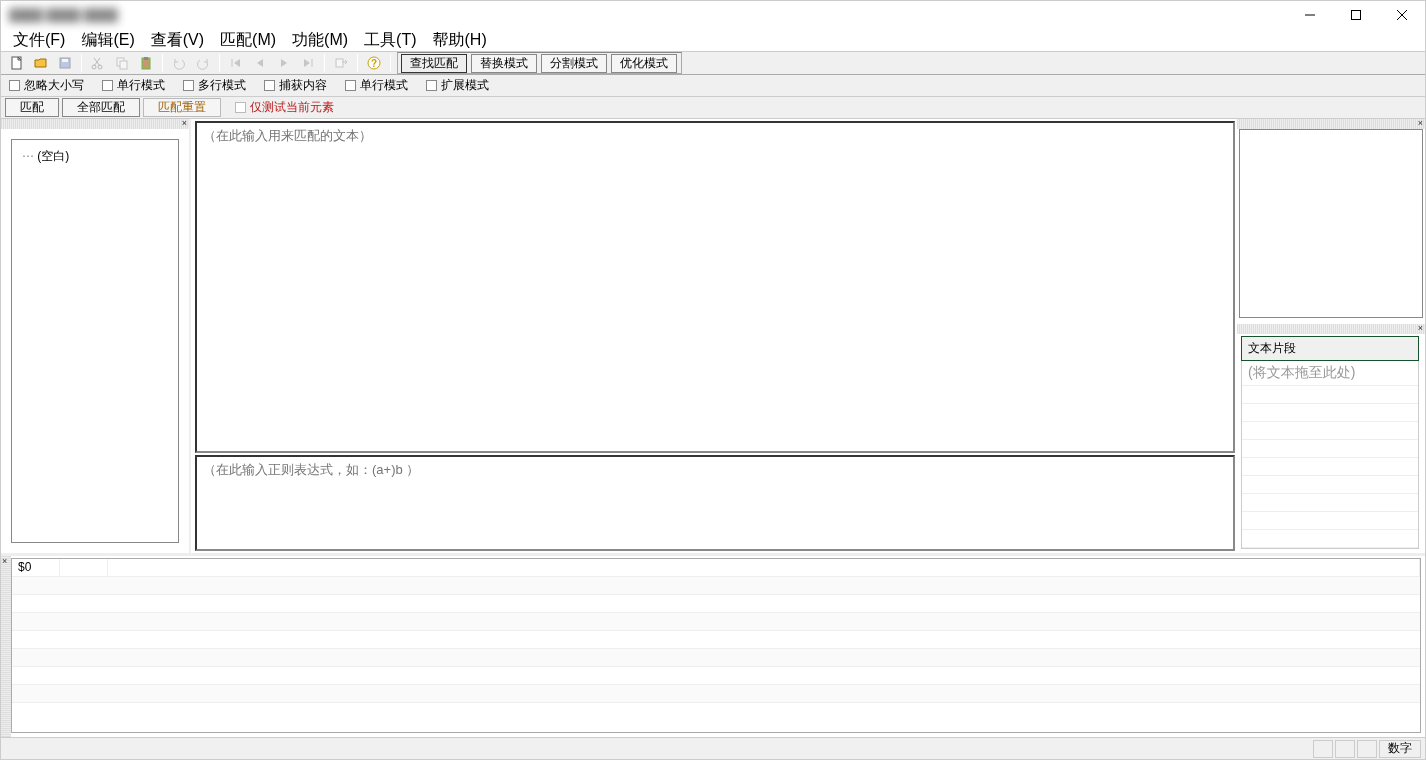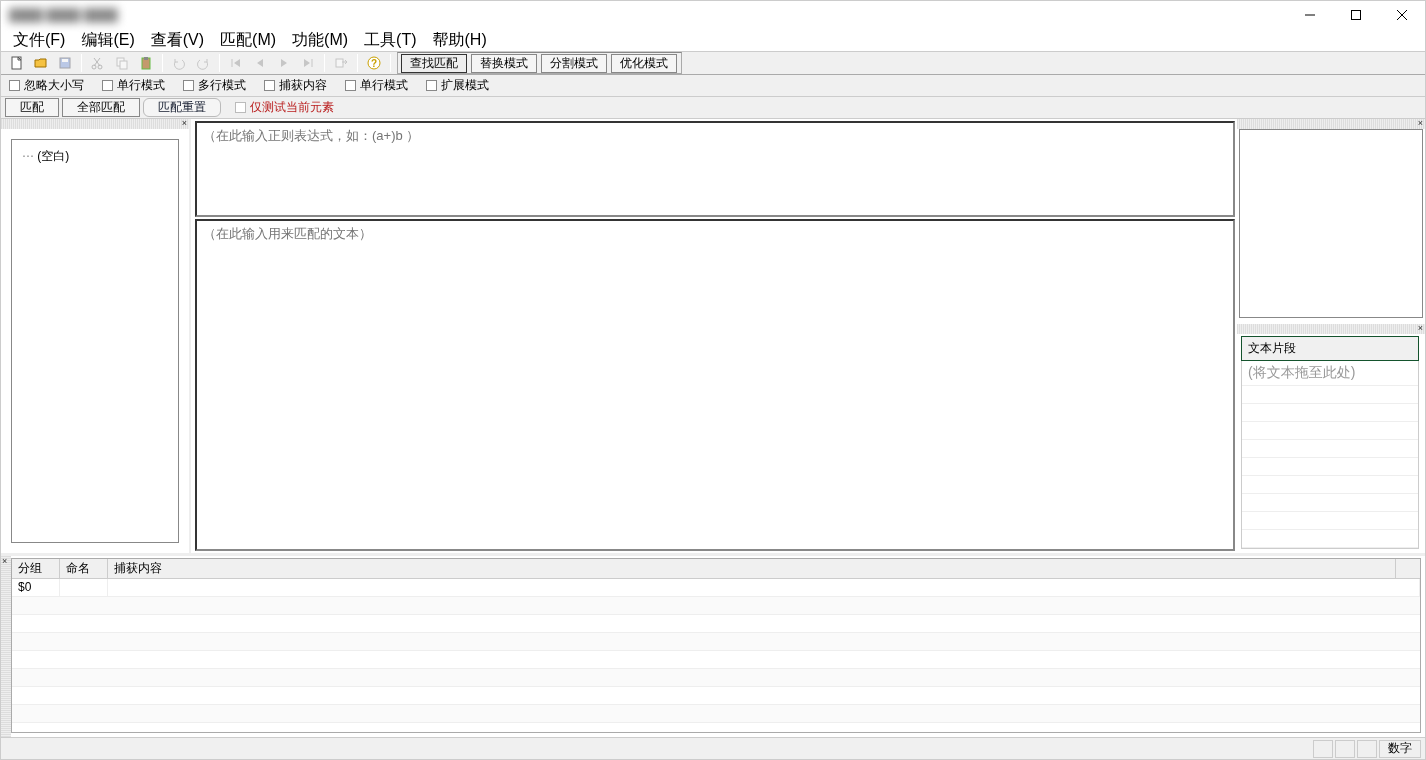--- a/index.html
+++ b/index.html
@@ -130,23 +130,22 @@
 }
 .action-btn {
   background: #f5f5f5;
   border: 1px solid #888;
   padding: 1px 14px;
   font-size: 12px;
   height: 19px;
   line-height: 15px;
 }
 .action-btn.disabled {
-  color: #0f172a;
+  color: #a16207;
   border-color: #bbb;
-  border-radius: 6px;
 }
 .main-area {
   flex: 1;
   display: flex;
   flex-direction: column;
   min-height: 0;
 }
 .upper-split {
   flex: 1;
   display: flex;
@@ -500,22 +499,22 @@
           <span class="panel-close">×</span>
         </div>
         <div class="tree-area">
           <div class="tree-item">
             <span style="color:#888">⋯</span> <span>(空白)</span>
           </div>
         </div>
       </div>
 
       <div class="center-panel">
+        <textarea class="input-area text-input" placeholder="（在此输入用来匹配的文本）" style=""></textarea>
         <textarea class="input-area regex-input" placeholder="（在此输入正则表达式，如：(a+)b ）" style=""></textarea>
-        <textarea class="input-area text-input" placeholder="（在此输入用来匹配的文本）" style=""></textarea>
       </div>
 
       <div class="right-panel">
         <div class="right-upper">
           <div class="panel-header">
             <span class="panel-close">×</span>
           </div>
           <div class="content-box"></div>
         </div>
         <div class="right-lower">
@@ -537,26 +536,20 @@
           </div>
         </div>
       </div>
     </div>
 
     <div class="bottom-panel">
       <div class="bottom-close-strip">
         <span class="panel-close">×</span>
       </div>
       <div class="grid-area">
-        <div class="grid-header">
-          <div class="grid-col col-group">分组</div>
-          <div class="grid-col col-name">命名</div>
-          <div class="grid-col col-content">捕获内容</div>
-          <div class="grid-col col-end"></div>
-        </div>
         <div class="grid-body">
           <div class="grid-row">
             <div class="grid-cell col-group">$0</div>
             <div class="grid-cell col-name"></div>
             <div class="grid-cell col-content"></div>
           </div>
           <div class="grid-row alt"></div>
           <div class="grid-row"></div>
           <div class="grid-row alt"></div>
           <div class="grid-row"></div>

